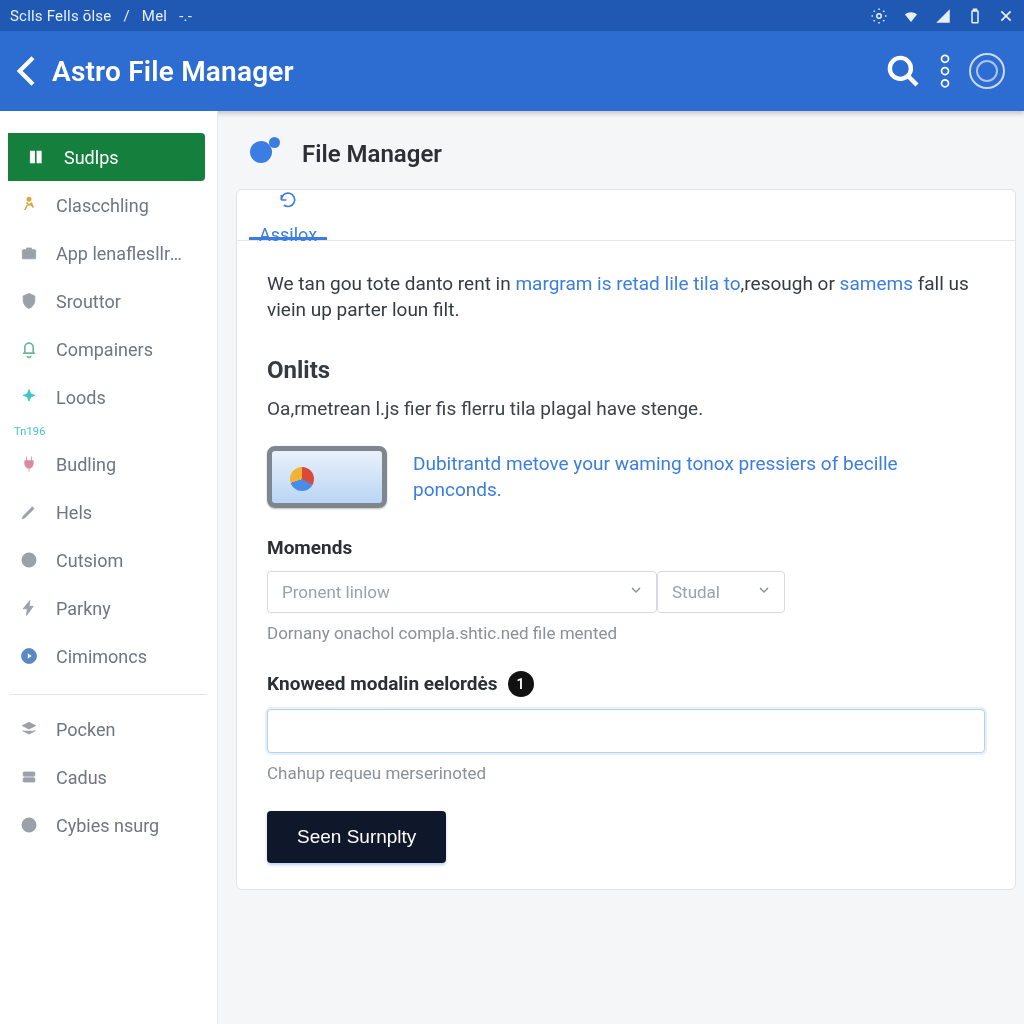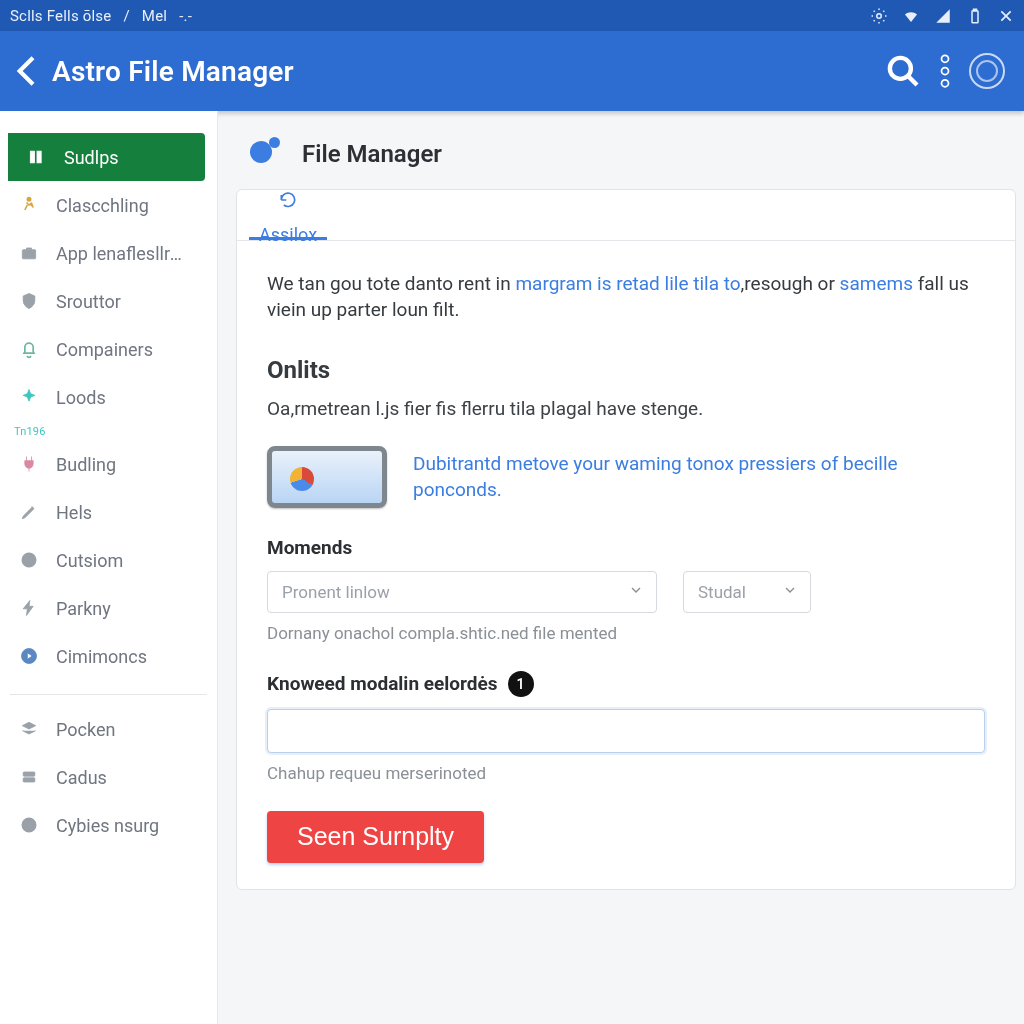--- a/index.html
+++ b/index.html
@@ -140,42 +140,42 @@
     content:""; position:absolute; left:18px; top:16px; width:24px;height:24px;
     border-radius:50%;
     background: conic-gradient(#d94a3a 0 120deg, #4a8bea 120deg 250deg, #f2b236 250deg 360deg);
   }
   .callout .callout-text { color:#3b7de0; font-size:19px; line-height:1.35; }
 
   
   .panel h3 { font-size:19px; font-weight:700; color:#2c2f33; margin: 28px 0 12px 0; display:flex; align-items:center; gap:10px;}
   .badge { width:26px;height:26px;border-radius:50%;background:#111;color:#fff;display:flex;align-items:center;justify-content:center;font-size:14px;font-weight:600;}
 
-  .row { display:flex; gap:26px; align-items:center; }
+  .row { display:flex; align-items:center; }
   .select {
     height:42px; border:1px solid #d6d9dd; border-radius:4px;
     display:flex; align-items:center; justify-content:space-between;
     padding:0 12px 0 14px; color:#9aa1a8; font-size:17px; background:#fff;
   }
   .select.wide  { flex:0 0 390px; }
   .select.small { flex:0 0 128px;  }
   .select svg { width:16px;height:16px; stroke:#8a9096; }
 
   .hint { color:#8a9096; font-size:17px; margin-top:10px; }
 
   .textfield {
     width: 100%; height: 44px; border:1px solid #b9cfeb;
     border-radius:4px; margin-top:8px; background:#fff;
     box-shadow: 0 0 0 2px rgba(59,125,224,.12);
   }
 
   .primary-btn {
     margin-top: 28px; height:52px; padding:0 30px;
-    background:#ef4444; color:#fff; border:none; border-radius:4px;
-    font-size:25px; font-weight:500; display:inline-flex; align-items:center;
+    background:#0f172a; color:#fff; border:none; border-radius:4px;
+    font-size:19px; font-weight:500; display:inline-flex; align-items:center;
     box-shadow: 0 2px 3px rgba(59,125,224,.35);
   }
 </style>
 </head>
 <body>
 
 <div class="status-bar">
   <div class="crumbs">
     <span>Sclls Fells ōlse</span>
     <span>/</span>

